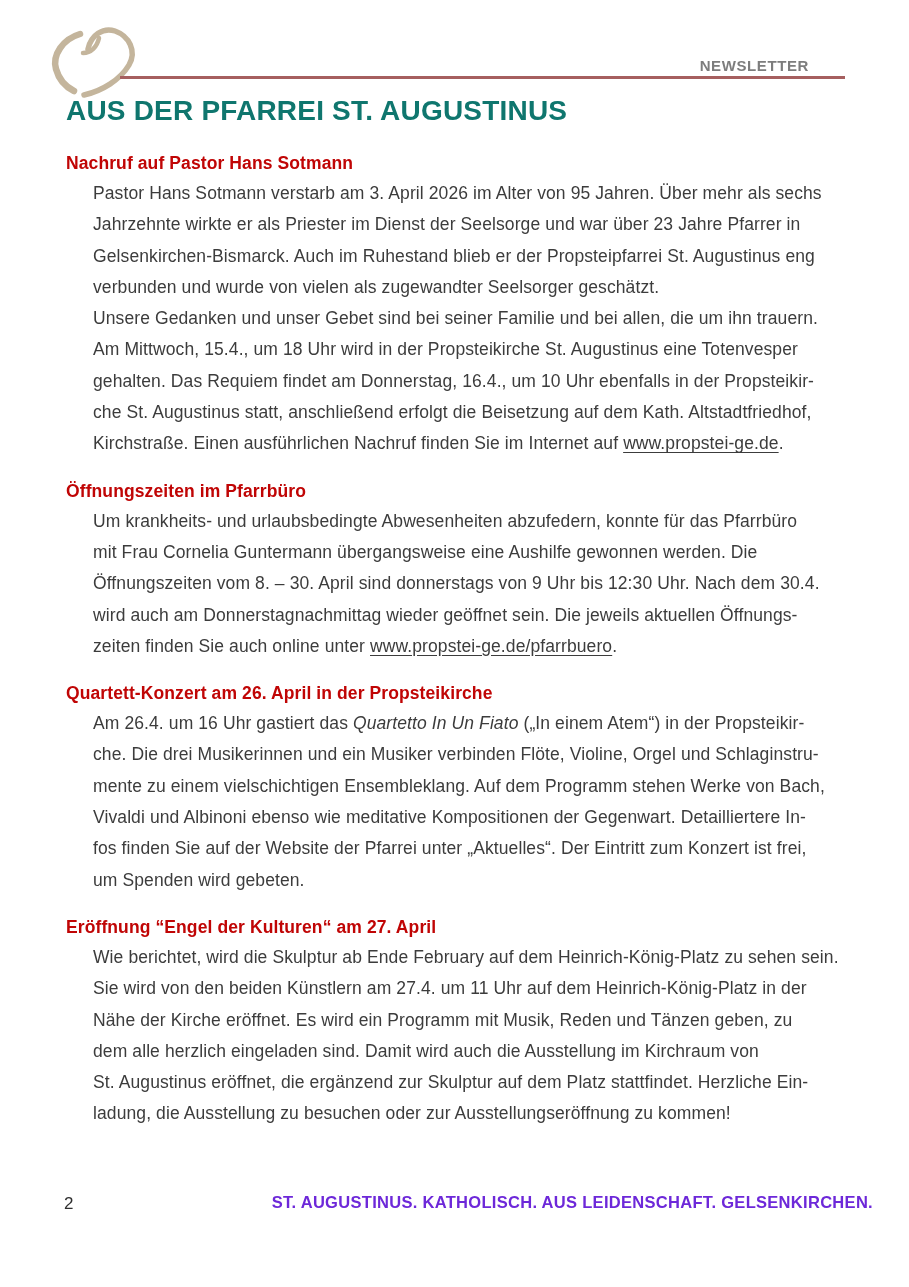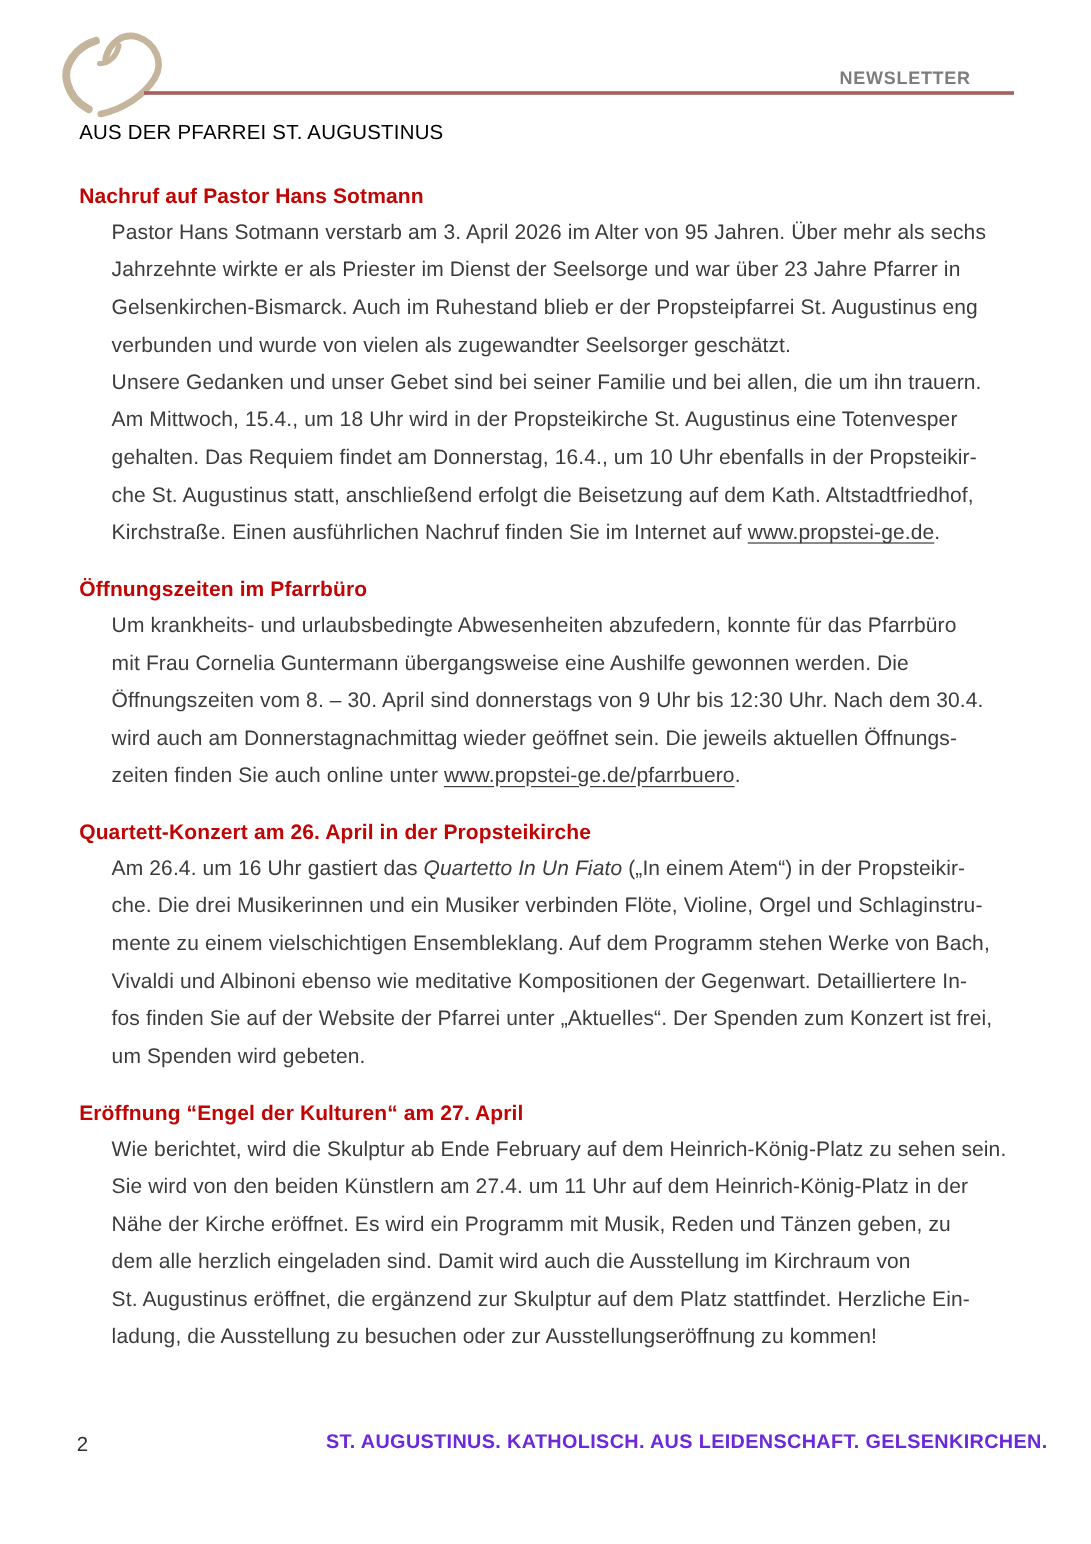--- a/index.html
+++ b/index.html
@@ -15,21 +15,21 @@
     position:absolute;top:57px;right:64px;
     font-size:15px;font-weight:bold;color:#7d7d7d;letter-spacing:0.6px;
   }
   .rule{
     position:absolute;left:120px;top:76px;width:725px;height:2.5px;
     background:#a65f5f;
   }
   .content{position:absolute;left:66px;top:97px;width:790px;}
   h1{
     margin:0 0 24px 0;
-    font-size:17px;font-weight:normal;color:#000000;letter-spacing:0.2px;
+    font-size:28px;font-weight:bold;color:#0f766e;letter-spacing:0.2px;
     line-height:27px;
   }
   .section{margin-bottom:16px;}
   .section h2{
     margin:0;font-size:17.5px;font-weight:bold;color:#c00505;
     line-height:30px;letter-spacing:0.1px;
   }
   .line{
     font-size:17.5px;line-height:31.3px;color:#3c3c3c;
     white-space:nowrap;letter-spacing:0.1px;margin-left:27px;
@@ -86,21 +86,21 @@
           <div class="line"><span>Öffnungszeiten vom 8. – 30. April sind donnerstags von 9 Uhr bis 12:30 Uhr. Nach dem 30.4.</span></div>
           <div class="line"><span>wird auch am Donnerstagnachmittag wieder geöffnet sein. Die jeweils aktuellen Öffnungs-</span></div>
           <div class="line"><span>zeiten finden Sie auch online unter </span><span class="link">www.propstei-ge.de/pfarrbuero</span><span>.</span></div>
         </div>
         <div class="section">
           <h2>Quartett-Konzert am 26. April in der Propsteikirche</h2>
           <div class="line"><span>Am 26.4. um 16 Uhr gastiert das </span><span class="italic">Quartetto In Un Fiato</span><span> („In einem Atem“) in der Propsteikir-</span></div>
           <div class="line"><span>che. Die drei Musikerinnen und ein Musiker verbinden Flöte, Violine, Orgel und Schlaginstru-</span></div>
           <div class="line"><span>mente zu einem vielschichtigen Ensembleklang. Auf dem Programm stehen Werke von Bach,</span></div>
           <div class="line"><span>Vivaldi und Albinoni ebenso wie meditative Kompositionen der Gegenwart. Detailliertere In-</span></div>
-          <div class="line"><span>fos finden Sie auf der Website der Pfarrei unter „Aktuelles“. Der Spenden zum Konzert ist frei,</span></div>
+          <div class="line"><span>fos finden Sie auf der Website der Pfarrei unter „Aktuelles“. Der Eintritt zum Konzert ist frei,</span></div>
           <div class="line"><span>um Spenden wird gebeten.</span></div>
         </div>
         <div class="section">
           <h2>Eröffnung “Engel der Kulturen“ am 27. April</h2>
           <div class="line"><span>Wie berichtet, wird die Skulptur ab Ende February auf dem Heinrich-König-Platz zu sehen sein.</span></div>
           <div class="line"><span>Sie wird von den beiden Künstlern am 27.4. um 11 Uhr auf dem Heinrich-König-Platz in der</span></div>
           <div class="line"><span>Nähe der Kirche eröffnet. Es wird ein Programm mit Musik, Reden und Tänzen geben, zu</span></div>
           <div class="line"><span>dem alle herzlich eingeladen sind. Damit wird auch die Ausstellung im Kirchraum von</span></div>
           <div class="line"><span>St. Augustinus eröffnet, die ergänzend zur Skulptur auf dem Platz stattfindet. Herzliche Ein-</span></div>
           <div class="line"><span>ladung, die Ausstellung zu besuchen oder zur Ausstellungseröffnung zu kommen!</span></div>

